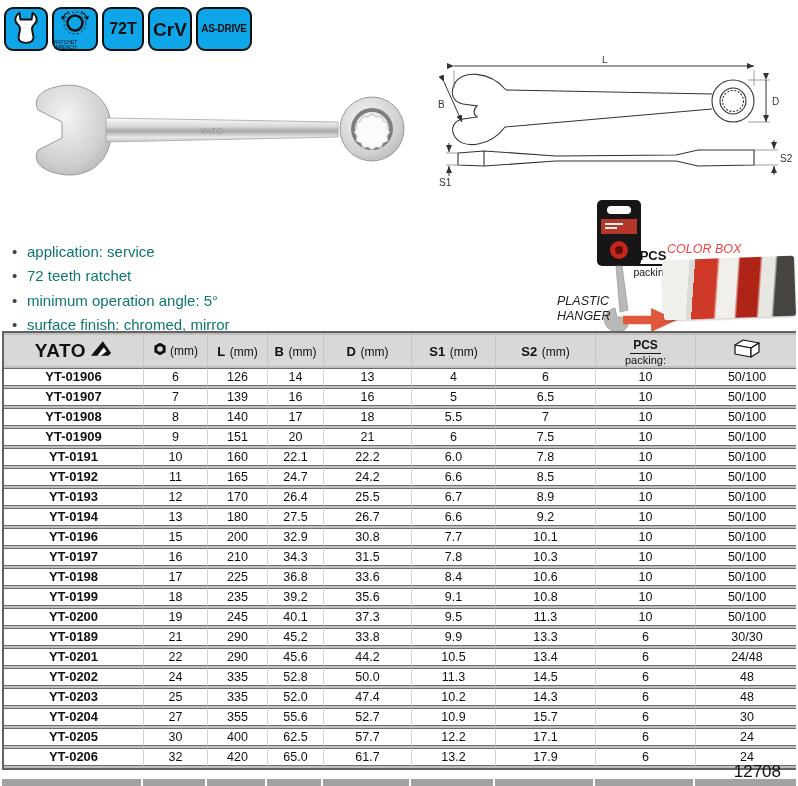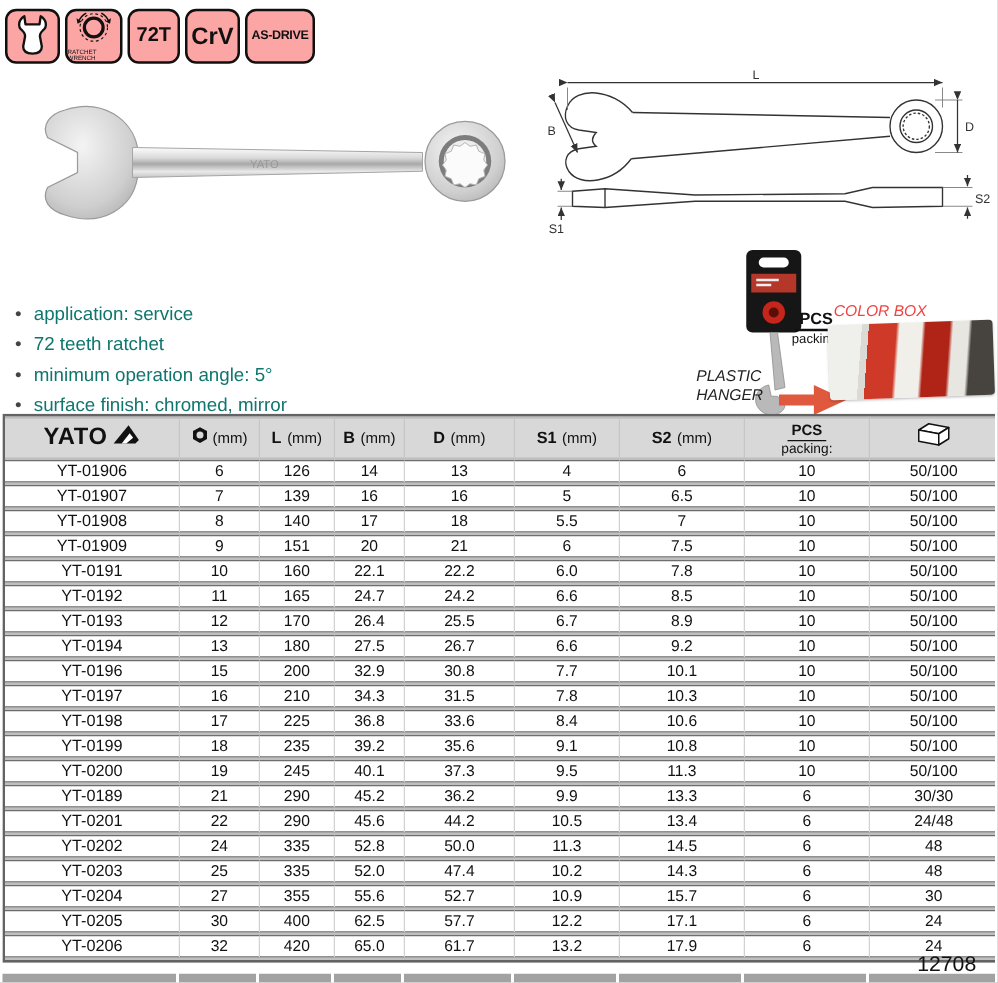--- a/index.html
+++ b/index.html
@@ -2,21 +2,21 @@
 <html><head>
 <meta charset="utf-8">
 <style>
   html,body{margin:0;padding:0;}
   body{
     width:798px;height:786px;position:relative;background:#fff;
     font-family:"Liberation Sans", sans-serif;color:#111;overflow:hidden;
   }
   
   .badges{position:absolute;top:7px;left:4px;display:flex;gap:4px;}
-  .badge{border:2px solid #101010;border-radius:9px;background:#fca5a5;height:40px;
+  .badge{border:2px solid #101010;border-radius:9px;background:#0ea5e9;height:40px;
          display:flex;flex-direction:column;align-items:center;justify-content:center;}
   .badge.b1{width:40px}.badge.b2{width:42px}.badge.b3{width:38px}
   .badge.b4{width:40px}.badge.b5{width:52px}
   .badge .big{font-weight:bold;font-size:16px;line-height:1;}
   .badge.b4 .big{font-size:19px;}
   .badge.b5 .big{font-size:10px;letter-spacing:-0.3px;}
   .badge .tiny{font-size:5px;line-height:1;margin-top:1px;letter-spacing:0;}
   
   .photo{position:absolute;left:20px;top:76px;}
   
@@ -54,21 +54,21 @@
   th,td{box-sizing:border-box;padding:0;}
   thead th{background:#d8d8d8;height:27px;vertical-align:middle;text-align:center;
            border-right:1px solid #c6c6c6;}
   thead th:last-child{border-right:none;}
   .hname{font-weight:bold;font-size:13px;}
   .hunit{font-weight:normal;font-size:12px;}
   tbody td{background:#fff;height:16px;line-height:16px;font-size:12.5px;text-align:center;
            border-top:1px solid #6e6e6e;border-bottom:1px solid #6e6e6e;
            border-right:1px solid #d2d2d2;white-space:nowrap;}
   tbody td:last-child{border-right:none;}
-  tbody td.model{font-weight:normal;font-size:13px;}
+  tbody td.model{font-weight:bold;font-size:13px;}
   .brand-cell{display:flex;align-items:center;justify-content:center;gap:4px;}
   .brand-text{font-weight:bold;font-size:19px;letter-spacing:0.5px;}
   .hexcell{display:inline-flex;align-items:center;gap:3px;vertical-align:middle;}
   .pcs-h-top{font-weight:bold;font-size:12px;border-bottom:1.5px solid #111;display:inline-block;
              padding:0 3px;line-height:1.15;}
   .pcs-h-bottom{font-weight:normal;font-size:11px;line-height:1.15;}
   .pagenum{position:absolute;right:17px;top:762px;font-size:17px;color:#111;}
   .bottom-strip{position:absolute;left:2px;top:779px;width:794px;height:7px;
     background:linear-gradient(90deg,
       #a2a2a2 0 139px,#fff 139px 141px,#a2a2a2 141px 203px,#fff 203px 205px,
@@ -428,21 +428,21 @@
           <td>9.5</td>
           <td>11.3</td>
           <td>10</td>
           <td>50/100</td>
         </tr>
         <tr>
           <td class="model">YT-0189</td>
           <td>21</td>
           <td>290</td>
           <td>45.2</td>
-          <td>36.2</td>
+          <td>33.8</td>
           <td>9.9</td>
           <td>13.3</td>
           <td>6</td>
           <td>30/30</td>
         </tr>
         <tr>
           <td class="model">YT-0201</td>
           <td>22</td>
           <td>290</td>
           <td>45.6</td>

